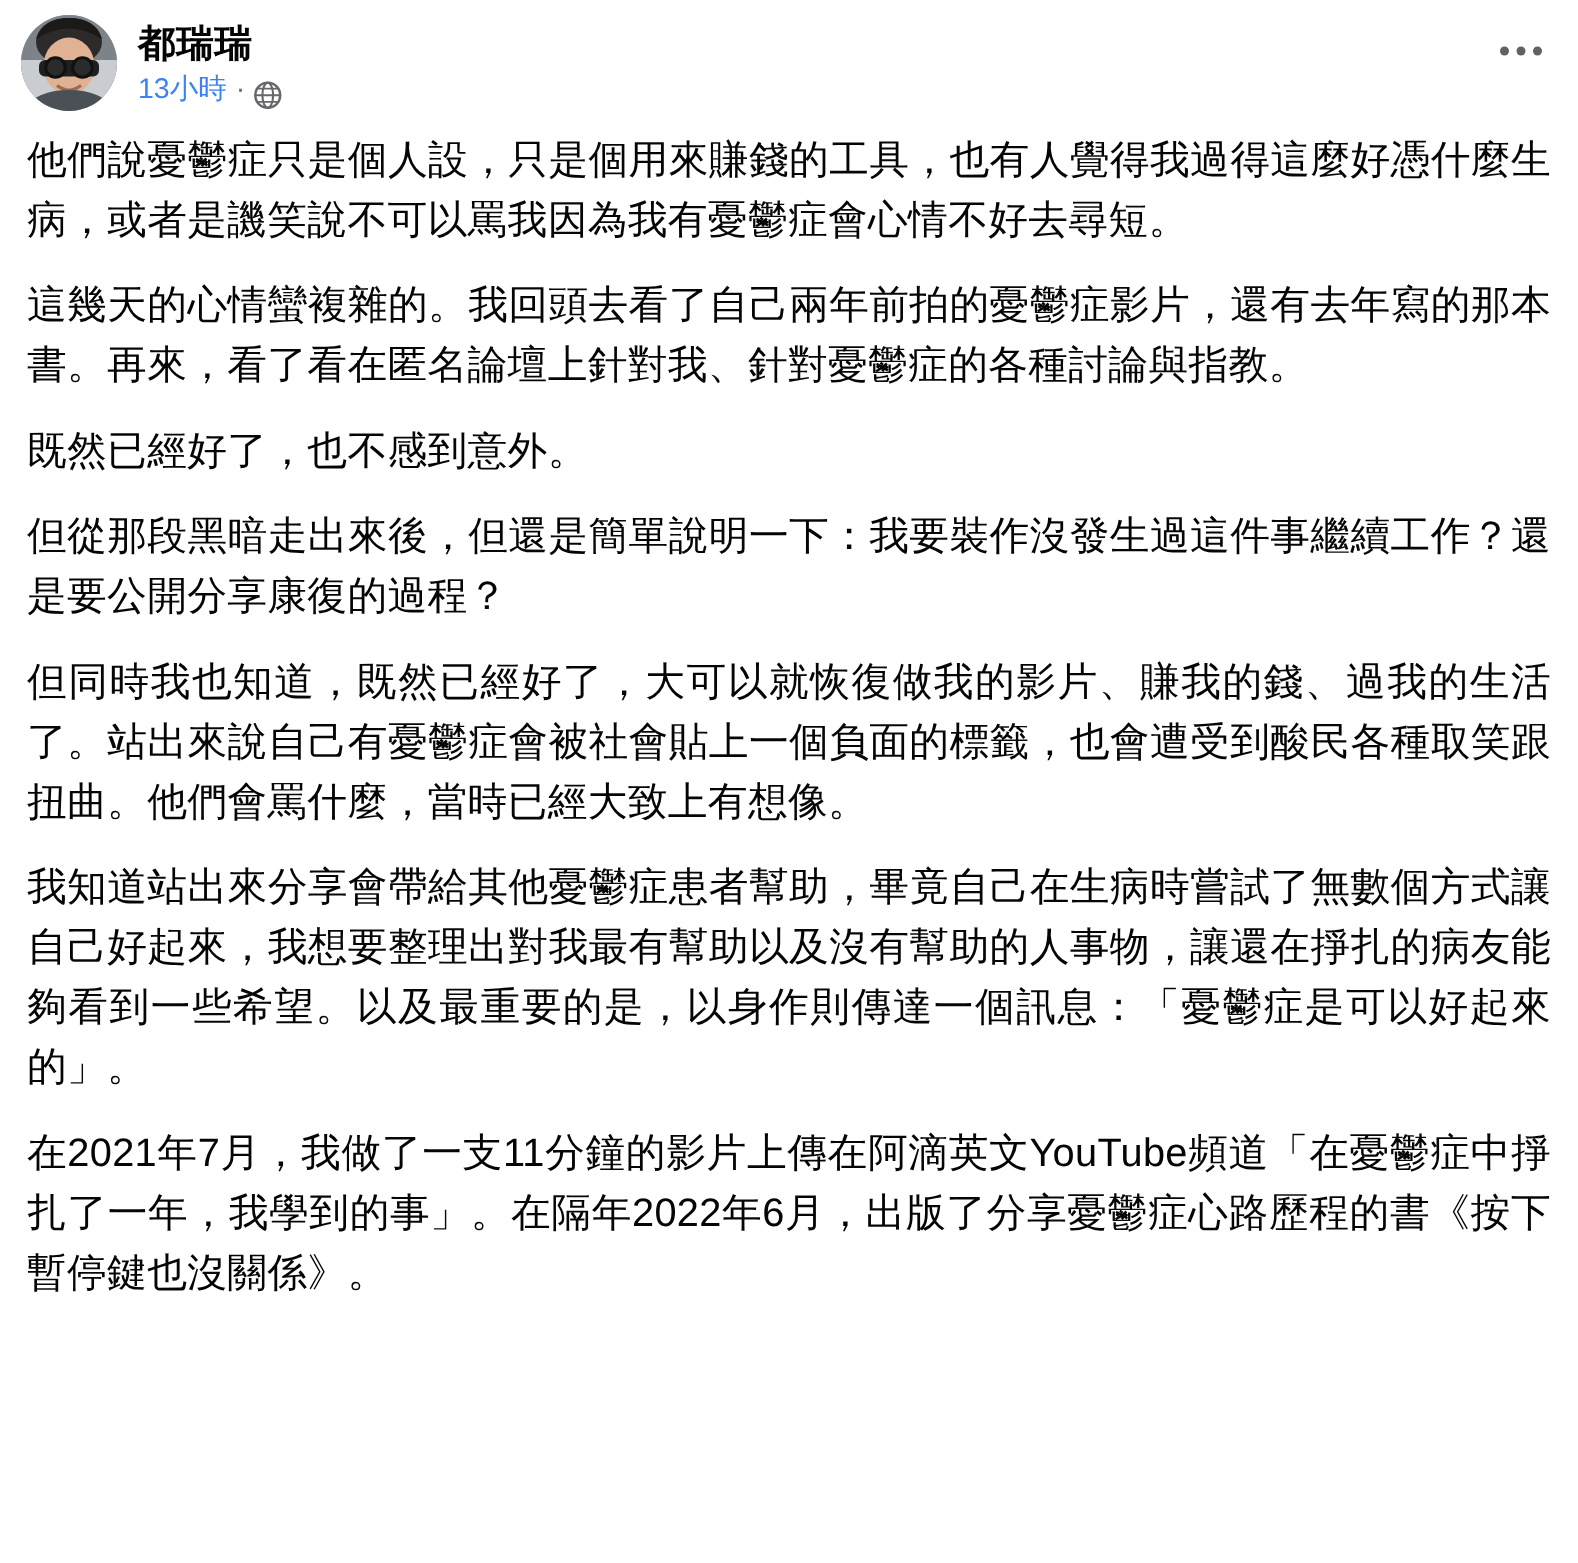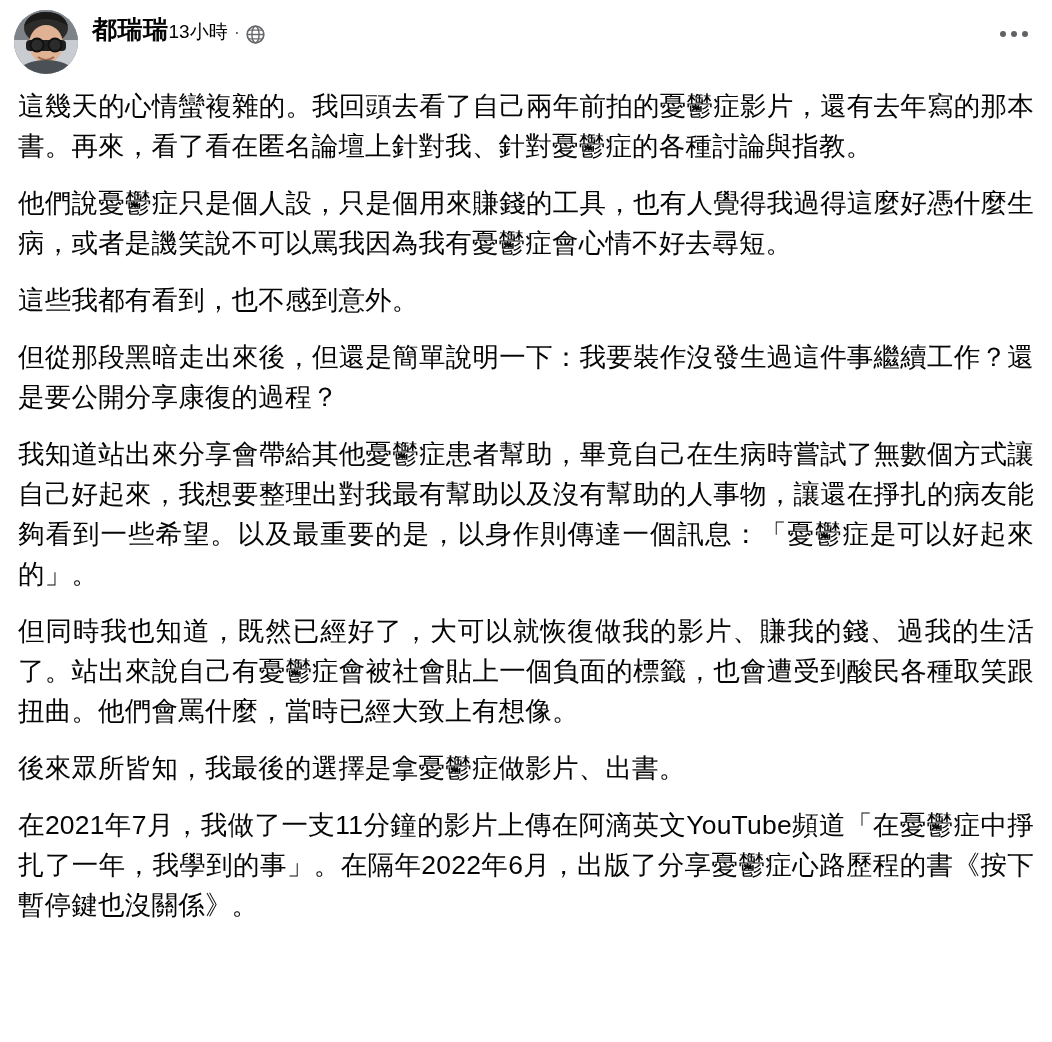--- a/index.html
+++ b/index.html
@@ -32,39 +32,39 @@
     overflow: hidden;
     flex: 0 0 auto;
     background: #6b6f74;
     position: relative;
   }
   .avatar svg { display: block; }
   .header-text {
     margin-left: 14px;
     padding-top: 4px;
     display: flex;
-    flex-direction: row;
+    flex-direction: column;
     justify-content: center;
   }
   .author-name {
     font-size: 25px;
     font-weight: bold;
     line-height: 30px;
     color: #050505;
     letter-spacing: 0.5px;
   }
   .meta-row {
     display: flex;
     align-items: center;
     margin-top: 5px;
     font-size: 19px;
     color: #65676b;
     line-height: 22px;
   }
-  .meta-time { color: #000000; }
+  .meta-time { color: #3b82f6; }
   .meta-dot { margin: 0 6px; color: #65676b; }
   .globe-icon {
     display: inline-block;
     width: 19px;
     height: 19px;
     position: relative;
     top: 3px;
   }
   .more-btn {
     position: absolute;
@@ -139,23 +139,22 @@
 
     <div class="more-btn">
       <span></span>
       <span></span>
       <span></span>
     </div>
 
   </div>
 
   <div class="post-body">
+    <p>他們說憂鬱症只是個人設，只是個用來賺錢的工具，也有人覺得我過得這麼好憑什麼生病，或者是譏笑說不可以罵我因為我有憂鬱症會心情不好去尋短。</p>
     <p>這幾天的心情蠻複雜的。我回頭去看了自己兩年前拍的憂鬱症影片，還有去年寫的那本書。再來，看了看在匿名論壇上針對我、針對憂鬱症的各種討論與指教。</p>
-    <p>他們說憂鬱症只是個人設，只是個用來賺錢的工具，也有人覺得我過得這麼好憑什麼生病，或者是譏笑說不可以罵我因為我有憂鬱症會心情不好去尋短。</p>
-    <p>這些我都有看到，也不感到意外。</p>
+    <p>既然已經好了，也不感到意外。</p>
     <p>但從那段黑暗走出來後，但還是簡單說明一下：我要裝作沒發生過這件事繼續工作？還是要公開分享康復的過程？</p>
+    <p>但同時我也知道，既然已經好了，大可以就恢復做我的影片、賺我的錢、過我的生活了。站出來說自己有憂鬱症會被社會貼上一個負面的標籤，也會遭受到酸民各種取笑跟扭曲。他們會罵什麼，當時已經大致上有想像。</p>
     <p>我知道站出來分享會帶給其他憂鬱症患者幫助，畢竟自己在生病時嘗試了無數個方式讓自己好起來，我想要整理出對我最有幫助以及沒有幫助的人事物，讓還在掙扎的病友能夠看到一些希望。以及最重要的是，以身作則傳達一個訊息：「憂鬱症是可以好起來的」。</p>
-    <p>但同時我也知道，既然已經好了，大可以就恢復做我的影片、賺我的錢、過我的生活了。站出來說自己有憂鬱症會被社會貼上一個負面的標籤，也會遭受到酸民各種取笑跟扭曲。他們會罵什麼，當時已經大致上有想像。</p>
-    <p>後來眾所皆知，我最後的選擇是拿憂鬱症做影片、出書。</p>
     <p>在2021年7月，我做了一支11分鐘的影片上傳在阿滴英文YouTube頻道「在憂鬱症中掙扎了一年，我學到的事」。在隔年2022年6月，出版了分享憂鬱症心路歷程的書《按下暫停鍵也沒關係》。</p>
   </div>
 
 </div>
 
 </body></html>

